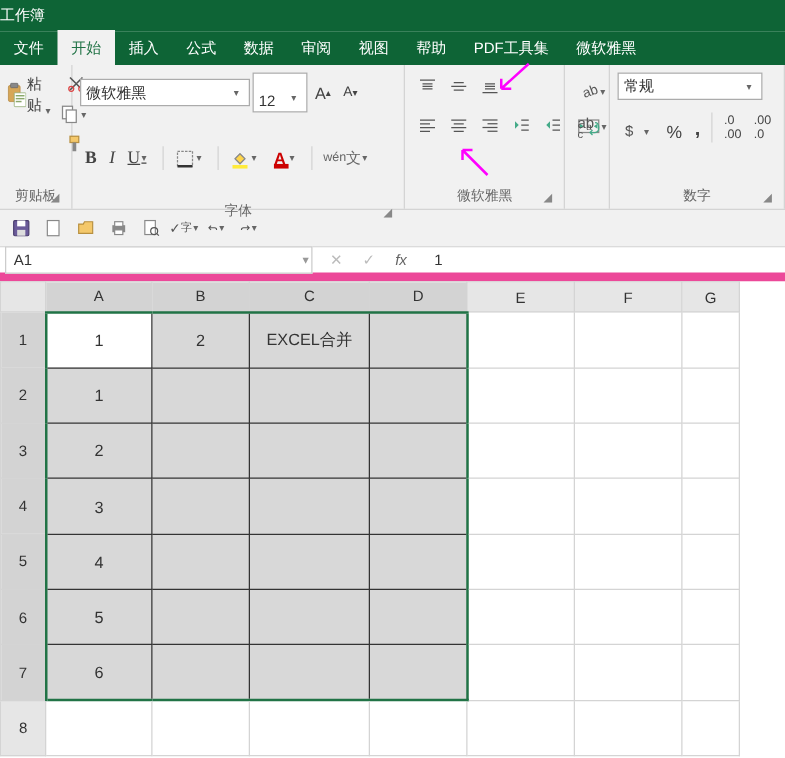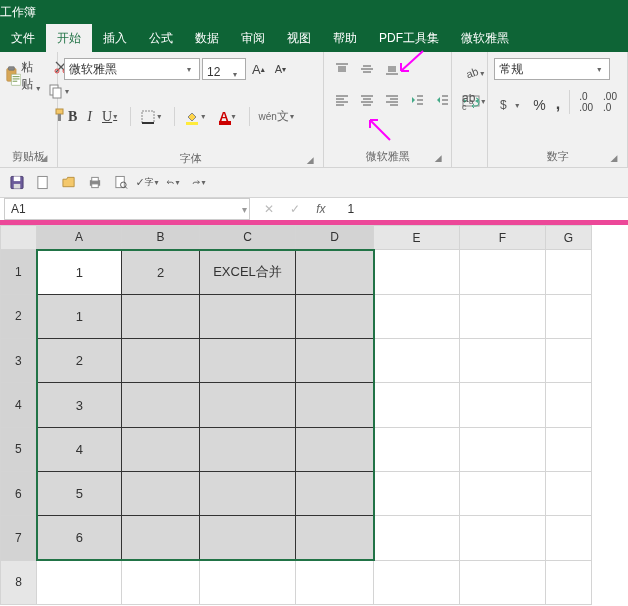--- a/index.html
+++ b/index.html
@@ -16,31 +16,31 @@
 .btn{display:inline-flex;align-items:center;justify-content:center;padding:2px 3px;cursor:pointer;border:1px solid transparent;color:#444}
 .sep{width:1px;background:#d4d4d4;margin:2px 3px;align-self:stretch}
 .dd{width:8px;font-size:8px;color:#666;margin-left:1px}
 .clip{width:58px}
 .clip .paste{display:flex;align-items:flex-end;width:38px;padding:2px 0}
 .clip .paste svg{width:28px;height:34px}
 .clip .side{display:flex;flex-direction:column;gap:2px;margin-left:2px}
 .font{width:274px}
 .font-row{display:flex;align-items:center;gap:2px;margin-bottom:19px}
 .font-name{width:136px;height:22px;border:1px solid #ababab;background:#fff;display:flex;align-items:center;padding:0 4px;font-size:12px}
-.font-size{width:44px;height:22px;border:1px solid #ababab;background:#fff;display:flex;align-items:flex-end;padding:0 4px;font-size:12px}
+.font-size{width:44px;height:22px;border:1px solid #ababab;background:#fff;display:flex;align-items:flex-start;padding:15px 4px;font-size:12px}
 .align{width:128px}
 .align-rows{display:flex;flex-direction:column;gap:1px}
 .align-row{display:flex;gap:1px}
 .merge-col{display:flex;flex-direction:column;margin-left:4px;gap:6px;padding-top:4px}
 .num{flex:1}
 .num-row{display:flex;align-items:flex-end;gap:2px;margin-bottom:2px}
 .num-sel{width:116px;height:22px;border:1px solid #ababab;background:#fff;display:flex;align-items:center;padding:0 4px;font-size:12px}
 .qat{height:30px;background:#f1f1f1;border-bottom:1px solid #d4d4d4;display:flex;align-items:center;gap:4px;padding:0 6px}
 .qat .btn{width:22px;height:22px}
-.formula{height:27px;background:#fff;border-bottom:5px solid #ec4899;display:flex;align-items:center}
+.formula{height:27px;background:#fff;border-bottom:7px solid #ec4899;display:flex;align-items:center}
 .name-box{width:246px;height:22px;border:1px solid #ccc;margin-left:4px;display:flex;align-items:center;padding:0 6px;background:#fff;position:relative}
 .name-box .ndd{position:absolute;right:2px;color:#999;font-size:10px}
 .fx-btns{display:flex;align-items:center;gap:8px;padding:0 10px;color:#aaa}
 .fx-input{flex:1;padding:0 8px;font-size:12px;color:#333}
 .grid-wrap{display:flex;height:380px}
 .grid{border-collapse:collapse;table-layout:fixed}
 .grid th,.grid td{border:1px solid #d4d4d4;text-align:center;font-weight:normal;font-size:13px;color:#333}
 .grid .hcol{background:#e6e6e6;color:#333;height:21px;font-size:12px}
 .grid .hrow{background:#e6e6e6;color:#333;width:36px;font-size:12px}
 .grid .corner{background:#e6e6e6;width:36px;height:21px}

